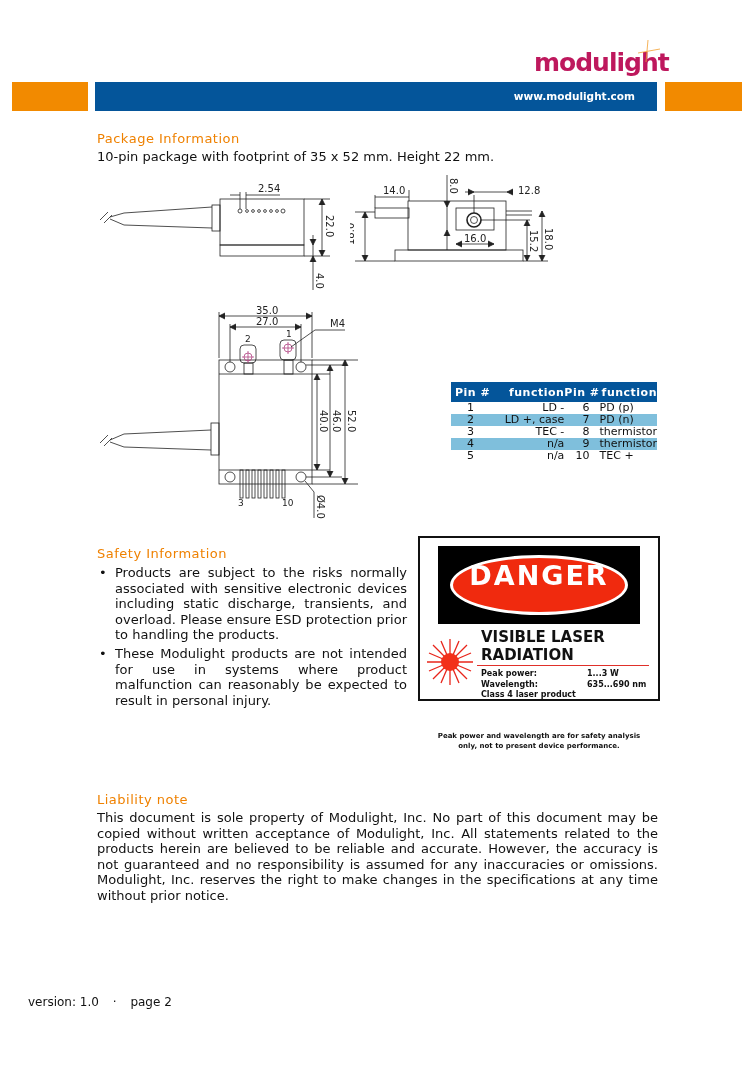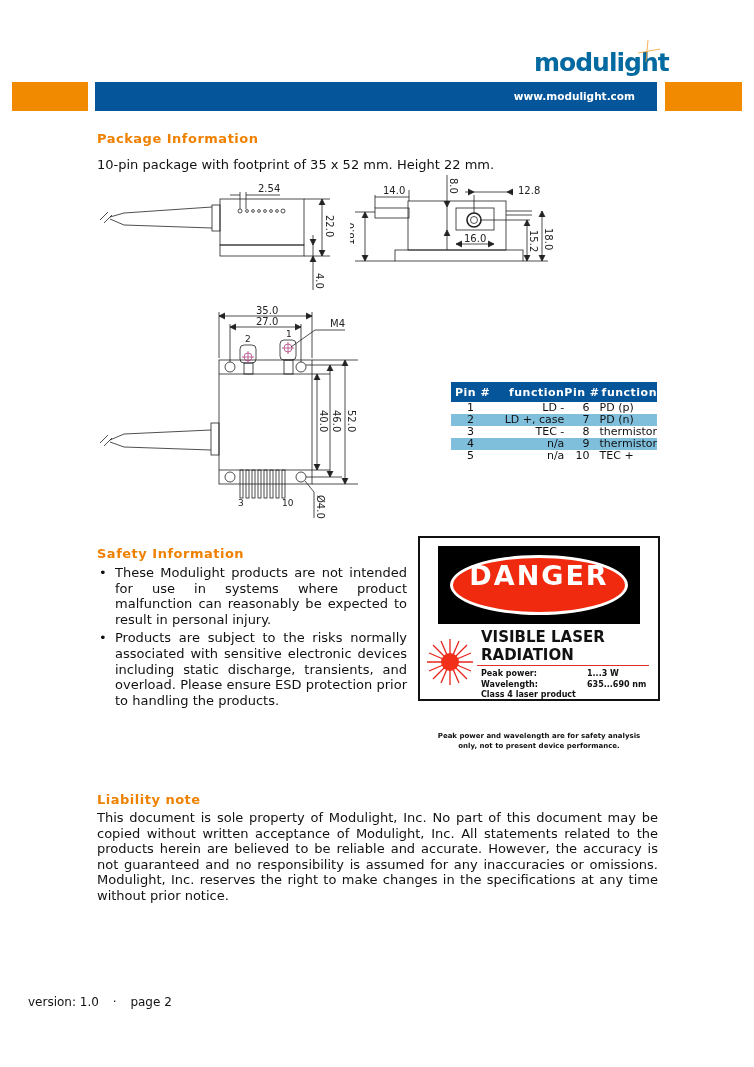--- a/index.html
+++ b/index.html
@@ -2,27 +2,27 @@
 <html><head>
 <meta charset="utf-8">
 <style>
   html, body { margin: 0; padding: 0; background: #ffffff; }
   body { width: 754px; height: 1067px; position: relative; overflow: hidden;
          font-family: "DejaVu Sans", sans-serif; color: #111; }
   .abs { position: absolute; }
 
   
   .logo { position: absolute; left: 534px; top: 48px; font-family: "DejaVu Sans", sans-serif;
-          font-size: 25px; font-weight: bold; color: #0369a1; letter-spacing: -1px; }
+          font-size: 25px; font-weight: bold; color: #be185d; letter-spacing: -1px; }
   .logo-star { position: absolute; left: 636px; top: 40px; width: 24px; height: 24px; }
   .bar-orange { position: absolute; background: #f28a00; top: 82px; height: 29px; }
   .bar-blue { position: absolute; background: #04559a; left: 95px; top: 82px; width: 562px; height: 29px; }
   .url { position: absolute; right: 22px; top: 8px; color: #fff; font-size: 10.5px; font-weight: bold; }
 
-  .h2 { position: absolute; color: #ef8100; font-weight: bold; font-size: 13px; letter-spacing: 0.5px; }
+  .h2 { position: absolute; color: #ef8100; font-weight: normal; font-size: 13px; letter-spacing: 0.5px; }
   .para { position: absolute; font-size: 13px; line-height: 15.6px; }
   .justify { text-align: justify; text-align-last: left; }
 
   
   svg text { font-family: "DejaVu Sans", sans-serif; }
 
   
   .pin-table { position: absolute; left: 451px; top: 382px; width: 206px; border-collapse: collapse; font-size: 11px; }
   .pin-table th { background: #04559a; color: #fff; font-weight: bold; text-align: right; height: 20px; padding: 0 0 0 4px; font-size: 11px; letter-spacing: 0.5px; white-space: nowrap; }
   .pin-table td { height: 12px; line-height: 12px; padding: 0; white-space: nowrap; }
@@ -60,21 +60,21 @@
     <line x1="2" y1="13" x2="24" y2="9" stroke="#f2a030" stroke-width="0.8"></line>
   </svg>
   <div class="bar-orange" style="left:12px;width:76px;"></div>
   <div class="bar-blue">
     <span class="url">www.modulight.com</span>
   </div>
   <div class="bar-orange" style="left:665px;width:77px;"></div>
 </div>
 
 <div class="h2" style="left:97px;top:131px;">Package Information</div>
-<div class="para" style="left:97px;top:157px;">10-pin package with footprint of 35 x 52 mm. Height 22 mm.</div>
+<div class="para" style="left:97px;top:149px;">10-pin package with footprint of 35 x 52 mm. Height 22 mm.</div>
 
 <svg class="abs" style="left:90px;top:175px;" width="260" height="120" stroke="#222" fill="none" stroke-width="0.8">
   <line x1="10" y1="45" x2="18" y2="37"></line>
     <line x1="14" y1="48" x2="22" y2="40"></line>
   <path d="M20 42 L34 38 L122 32 M20 44 L34 50 L122 53"></path>
   <rect x="122" y="30" width="8" height="26"></rect>
   <rect x="130" y="24" width="84" height="46"></rect>
   <rect x="130" y="70" width="84" height="11"></rect>
   <g fill="none">
       <circle cx="150" cy="36" r="2"></circle>
@@ -247,22 +247,22 @@
       <td class="num">5</td>
       <td class="fn">n/a</td>
       <td class="num2">10</td>
       <td>TEC +</td>
     </tr>
   </tbody>
 </table>
 
 <div class="h2" style="left:97px;top:546px;">Safety Information</div>
 <ul class="safety-list">
+  <li>Products are subject to the risks normally associated with sensitive electronic devices including static discharge, transients, and overload.  Please ensure ESD protection prior to handling the products.</li>
   <li>These Modulight products are not intended for use in systems where product malfunction can reasonably be expected to result in personal injury.</li>
-  <li>Products are subject to the risks normally associated with sensitive electronic devices including static discharge, transients, and overload.  Please ensure ESD protection prior to handling the products.</li>
 </ul>
 
 <div class="sign">
   <div class="sign-black">
     <div class="sign-oval"></div>
     <div class="sign-danger">DANGER</div>
   </div>
   <svg class="abs" style="left:6px;top:100px;" width="48" height="48" viewBox="0 0 48 48">
     <g stroke="#e8241a" stroke-width="1.3">
       <line x1="24" y1="1" x2="24" y2="47"></line>

